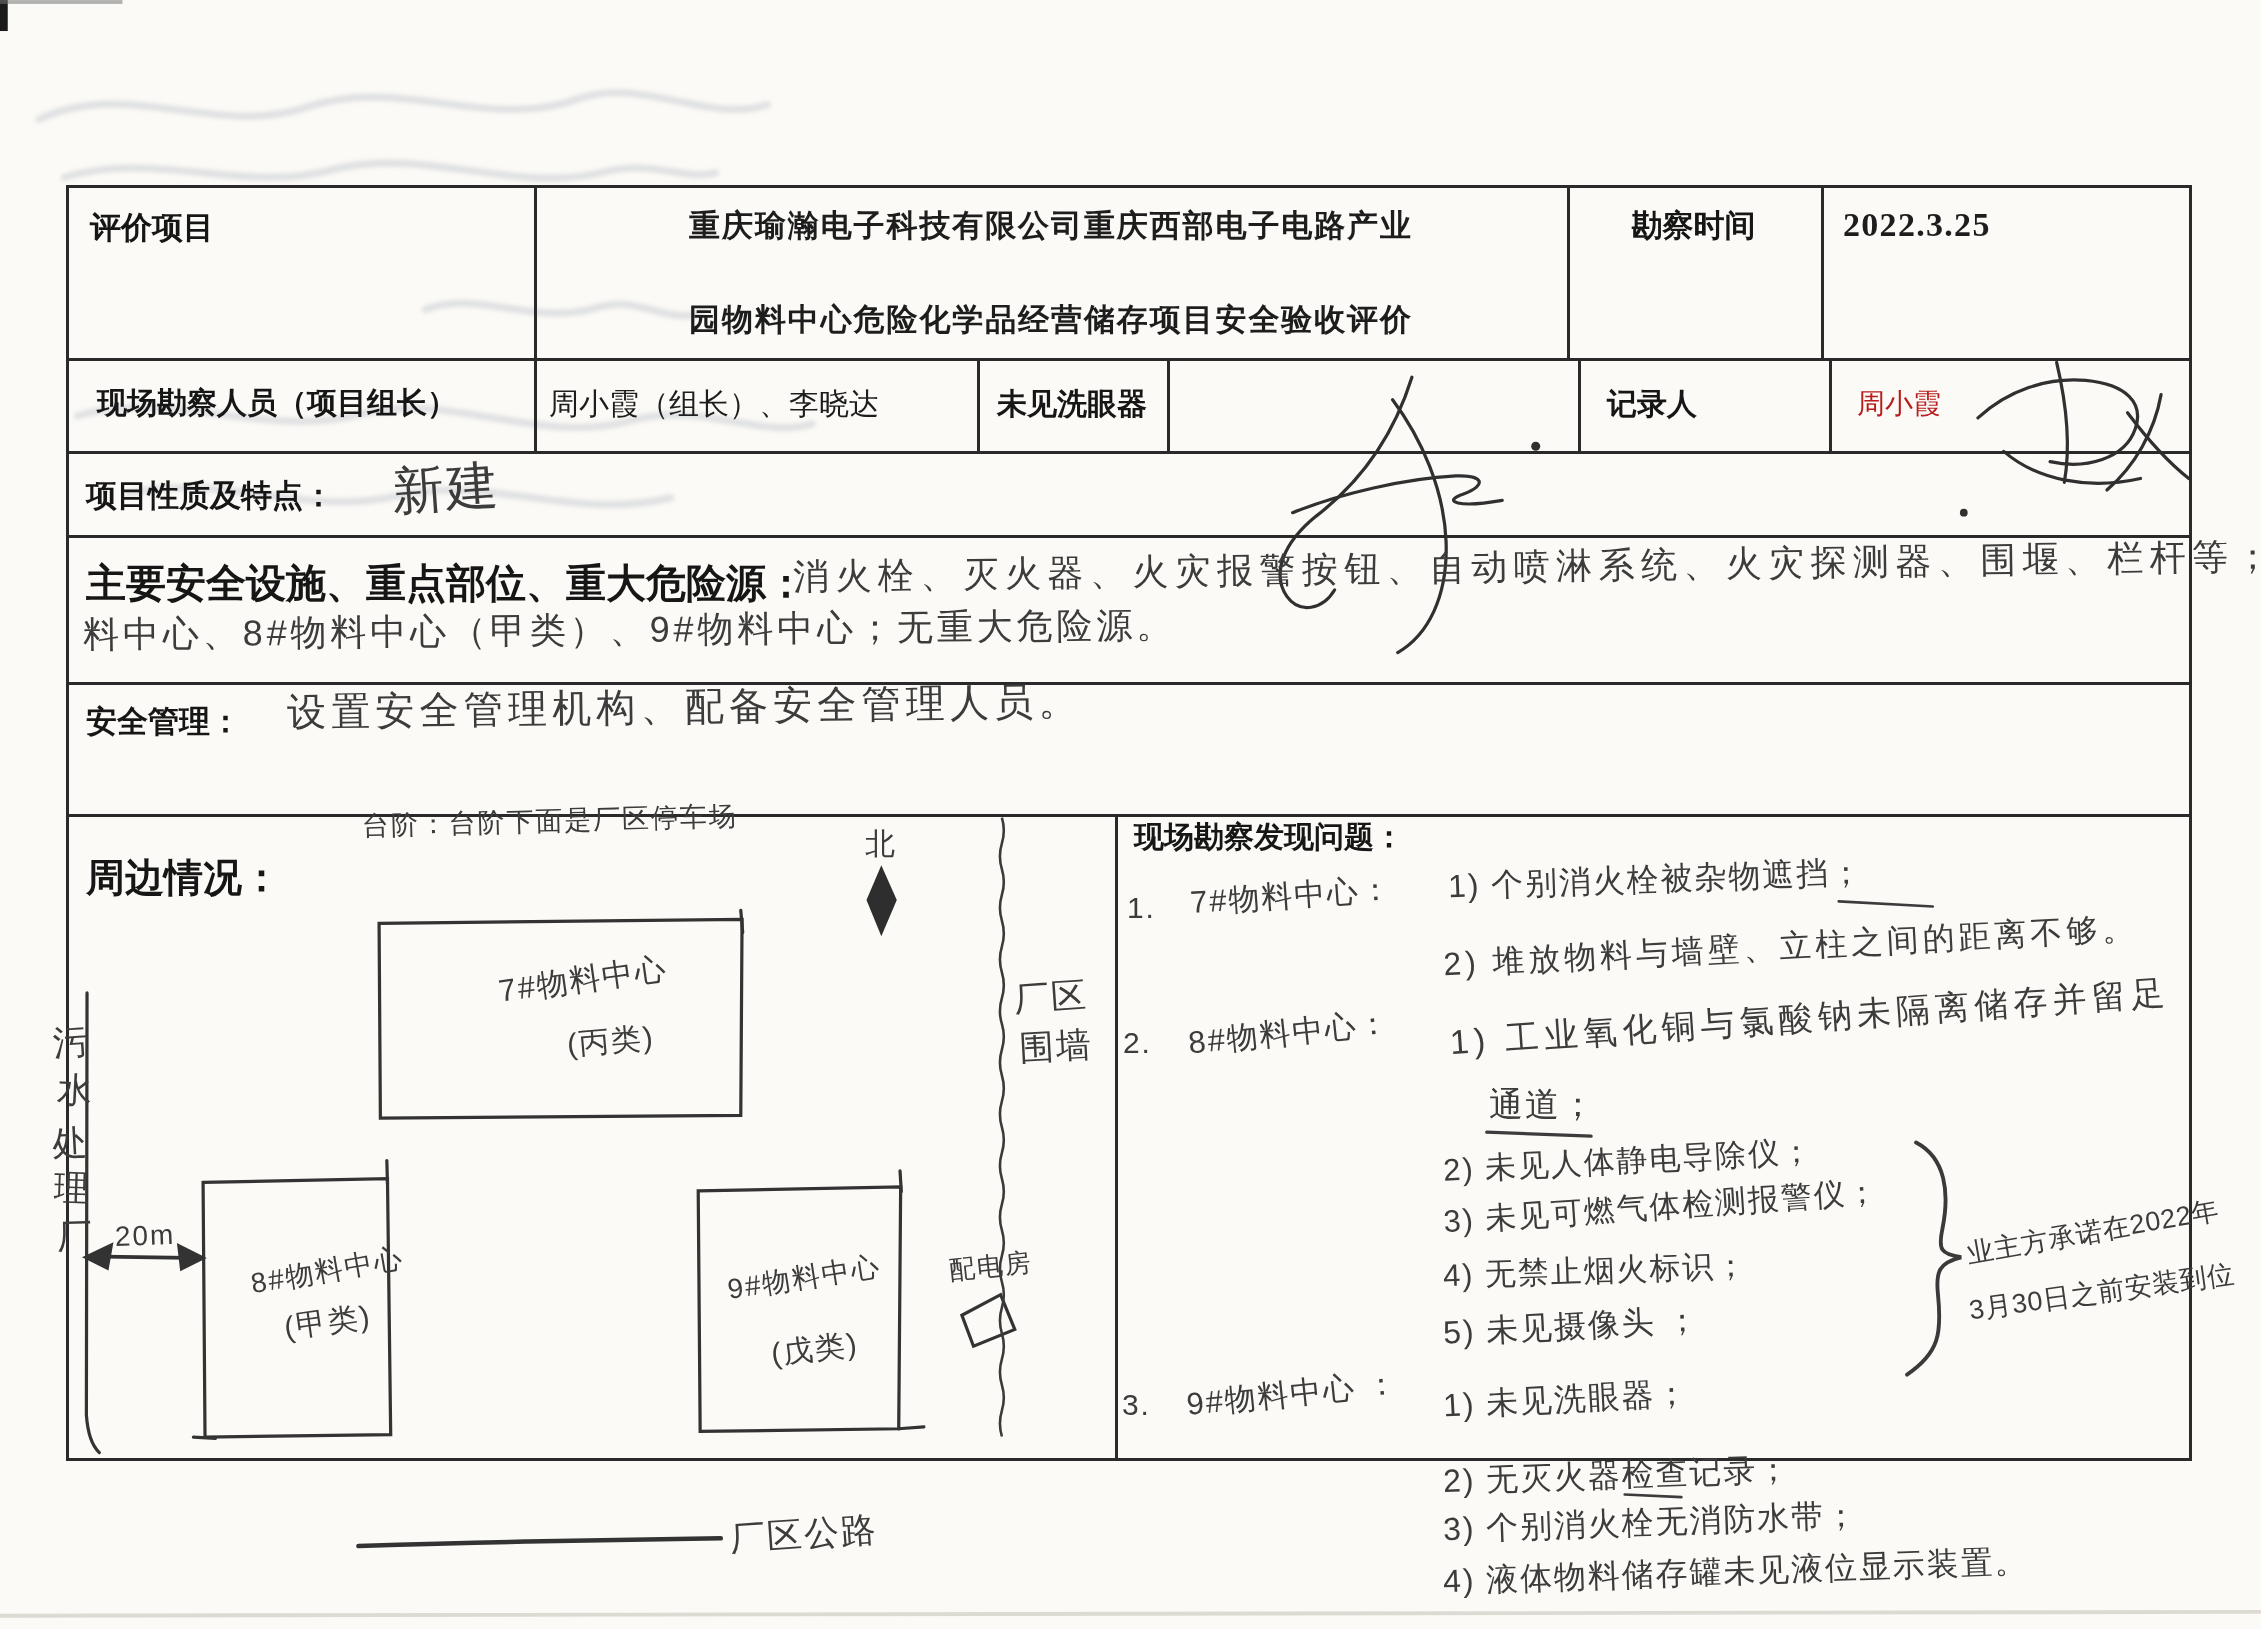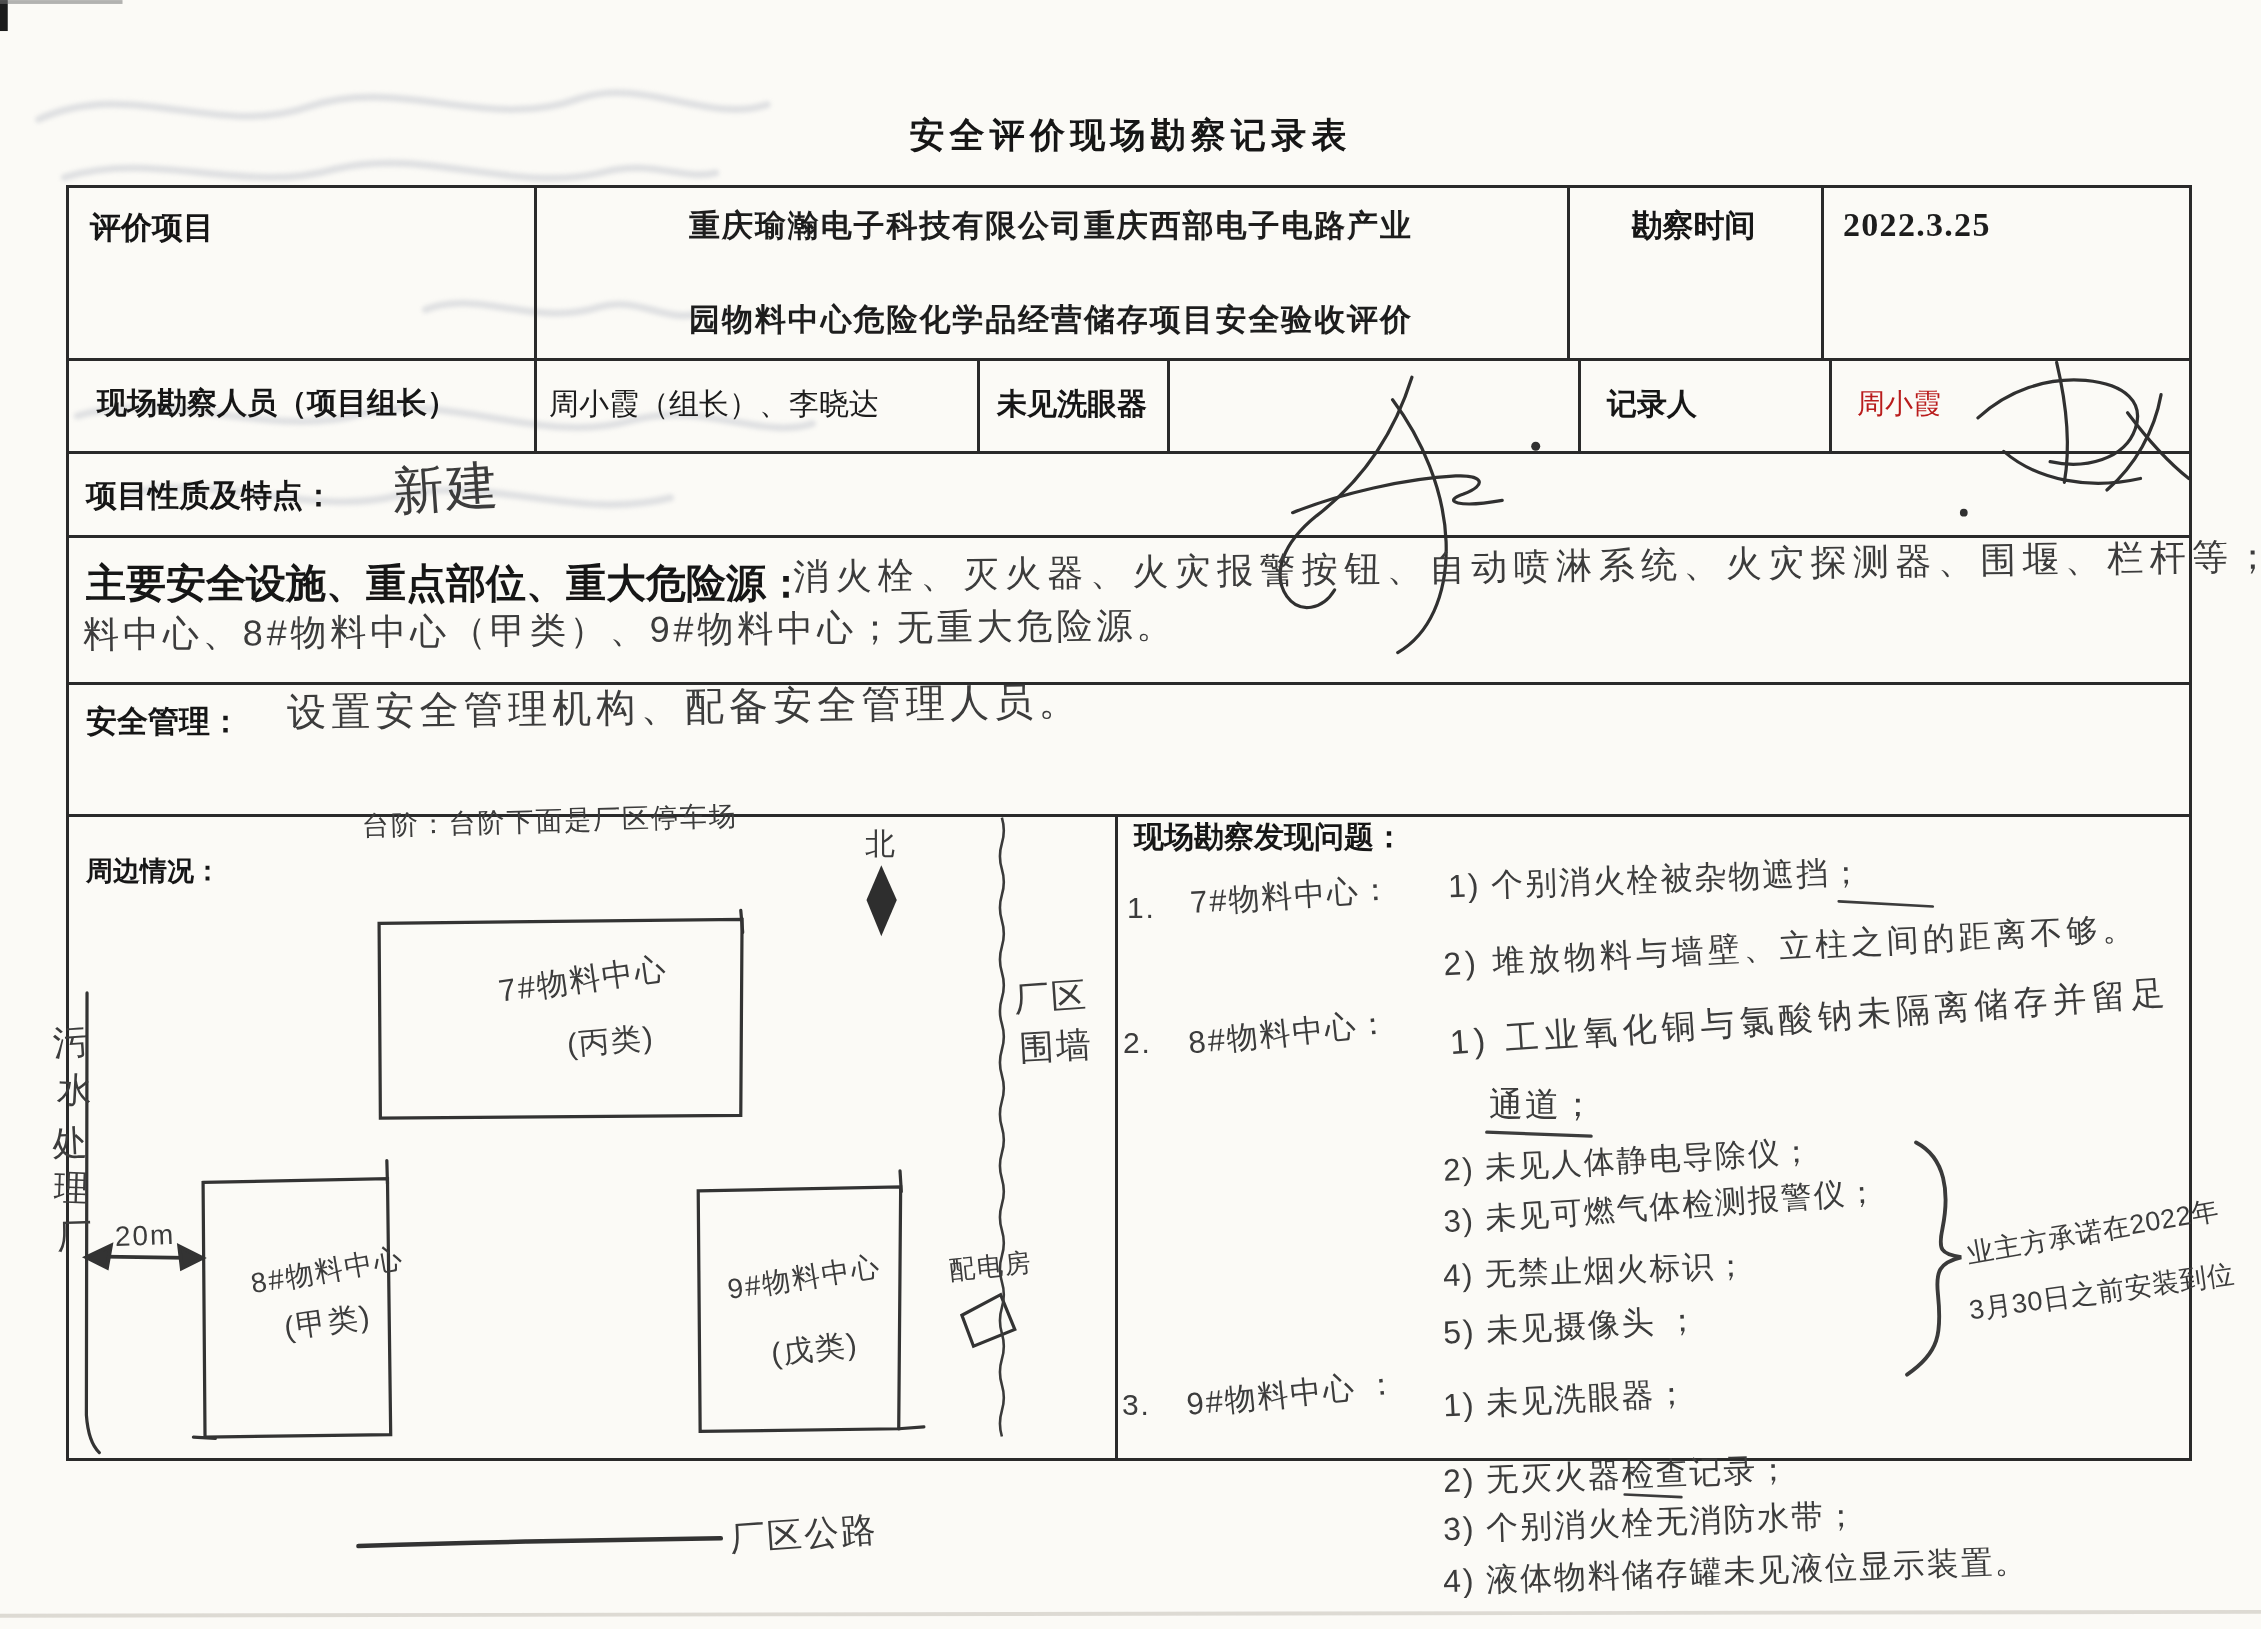--- a/index.html
+++ b/index.html
@@ -84,21 +84,20 @@
     </g>
 
     <path d="M2972,1772 C3018,1796 3024,1850 3013,1905 C3006,1938 3010,1945 3042,1950 C3008,1958 3002,1972 3006,2008 C3012,2068 3008,2098 2958,2132" stroke="#3a3a3a" stroke-width="6" fill="none" stroke-linecap="round"></path>
     <g stroke="#3c3c3c" fill="none" stroke-linecap="round">
       <path d="M2852,1398 L2998,1406" stroke-width="4"></path>
       <path d="M2306,1756 L2468,1762" stroke-width="5"></path>
       <path d="M2520,2318 L2608,2322" stroke-width="4"></path>
     </g>
   </svg>
 
-  <div class="t print" style="left:0;top:115px;width:2261px;text-align:center;font-size:35px;letter-spacing:5.2px;">安全评价现场勘察记录表</div>
 
   <div>
     <div class="hl" style="left:66px;top:185px;width:2125px;height:3.2px;"></div>
     <div class="hl" style="left:66px;top:358px;width:2125px;"></div>
     <div class="hl" style="left:66px;top:451px;width:2125px;"></div>
     <div class="hl" style="left:66px;top:535px;width:2125px;"></div>
     <div class="hl" style="left:66px;top:682px;width:2125px;"></div>
     <div class="hl" style="left:66px;top:814px;width:2125px;"></div>
     <div class="hl" style="left:66px;top:1458px;width:2125px;height:3.2px;"></div>
     <div class="vl" style="left:66px;top:185px;height:1276px;"></div>
@@ -128,21 +127,21 @@
   <div class="t print" style="left:86px;top:478px;font-size:31px;">项目性质及特点：</div>
   <div class="t hand" style="left:392px;top:459px;font-size:52px;transform:rotate(-4deg);">新建</div>
 
   <div class="t print" style="left:86px;top:560px;font-size:40px;">主要安全设施、重点部位、重大危险源：</div>
   <div class="t hand" style="left:793px;top:545px;font-size:36px;letter-spacing:6.4px;transform:rotate(-0.8deg);">消火栓、灭火器、火灾报警按钮、自动喷淋系统、火灾探测器、围堰、栏杆等；7#物</div>
   <div class="t hand" style="left:83px;top:609px;font-size:36px;letter-spacing:3.9px;transform:rotate(-0.5deg);">料中心、8#物料中心（甲类）、9#物料中心；无重大危险源。</div>
 
   <div class="t print" style="left:86px;top:704px;font-size:31px;">安全管理：</div>
   <div class="t hand" style="left:287px;top:685px;font-size:39px;letter-spacing:5.2px;transform:rotate(-0.8deg);">设置安全管理机构、配备安全管理人员。</div>
 
-  <div class="t print" style="left:86px;top:856px;font-size:27px;font-family:Liberation Serif, serif;">周边情况：</div>
+  <div class="t print" style="left:86px;top:856px;font-size:39px;font-family:Liberation Serif, serif;">周边情况：</div>
   <div class="t hand" style="left:362px;top:806px;font-size:27px;transform:rotate(-1.5deg);">台阶：台阶下面是厂区停车场</div>
   <div class="t hand" style="left:865px;top:827px;font-size:30px;">北</div>
   <div class="t hand" style="left:1014px;top:977px;font-size:35px;transform:rotate(-4deg);">厂区</div>
   <div class="t hand" style="left:1019px;top:1026px;font-size:35px;transform:rotate(-3deg);">围墙</div>
 
   <div class="t hand" style="left:498px;top:962px;font-size:31px;transform:rotate(-8deg);">7#物料中心</div>
   <div class="t hand" style="left:567px;top:1024px;font-size:30px;transform:rotate(-5deg);">(丙类)</div>
 
   <div class="t hand" style="left:250px;top:1255px;font-size:28px;transform:rotate(-10deg);">8#物料中心</div>
   <div class="t hand" style="left:284px;top:1305px;font-size:30px;transform:rotate(-8deg);">(甲类)</div>

